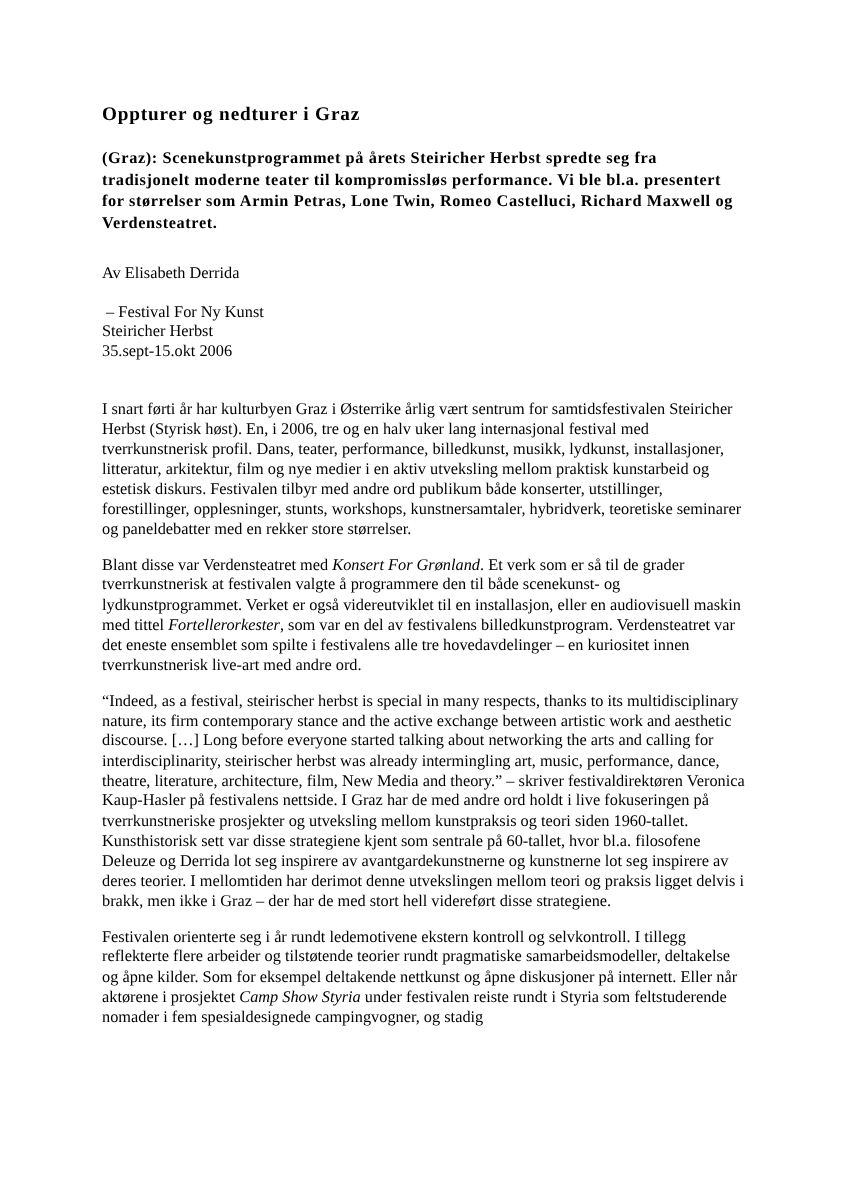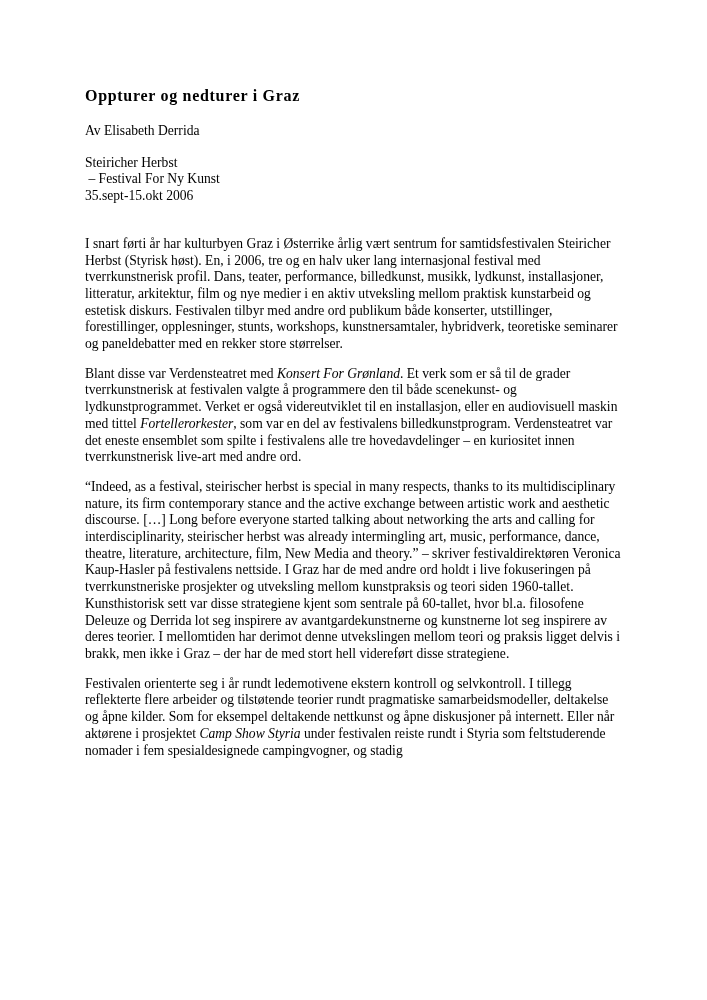--- a/index.html
+++ b/index.html
@@ -61,26 +61,27 @@
     margin: 0;
   }
 </style>
 </head>
 <body>
 
 <div class="page">
 
   <h1 class="doc-title">Oppturer og nedturer i Graz</h1>
 
+  <p class="lead">(Graz): Scenekunstprogrammet på årets Steiricher Herbst spredte seg fra tradisjonelt moderne teater til kompromissløs performance. Vi ble bl.a. presentert for størrelser som Armin Petras, Lone Twin, Romeo Castelluci, Richard Maxwell og Verdensteatret.</p>
 
   <p class="byline">Av Elisabeth Derrida</p>
 
   <div class="festival-info">
+    <div> – Festival For Ny Kunst</div>
     <div>Steiricher Herbst</div>
-    <div> – Festival For Ny Kunst</div>
     <div>35.sept-15.okt 2006</div>
   </div>
 
   <p class="body-para"><span>I snart førti år har kulturbyen Graz i Østerrike årlig vært sentrum for samtidsfestivalen Steiricher Herbst (Styrisk høst). En, i 2006, tre og en halv uker lang internasjonal festival med tverrkunstnerisk profil. Dans, teater, performance, billedkunst, musikk, lydkunst, installasjoner, litteratur, arkitektur, film og nye medier i en aktiv utveksling mellom praktisk kunstarbeid og estetisk diskurs. Festivalen tilbyr med andre ord publikum både konserter, utstillinger, forestillinger, opplesninger, stunts, workshops, kunstnersamtaler, hybridverk, teoretiske seminarer og paneldebatter med en rekker store størrelser.</span></p>
 
   <p class="body-para"><span>Blant disse var Verdensteatret med </span><i>Konsert For Grønland</i><span>. Et verk som er så til de grader tverrkunstnerisk at festivalen valgte å programmere den til både scenekunst- og lydkunstprogrammet. Verket er også videreutviklet til en installasjon, eller en audiovisuell maskin med tittel </span><i>Fortellerorkester</i><span>, som var en del av festivalens billedkunstprogram. Verdensteatret var det eneste ensemblet som spilte i festivalens alle tre hovedavdelinger – en kuriositet innen tverrkunstnerisk live-art med andre ord.</span></p>
 
 
   <p class="body-para"><span>“Indeed, as a festival, steirischer herbst is special in many respects, thanks to its multidisciplinary nature, its firm contemporary stance and the active exchange between artistic work and aesthetic discourse. […] Long before everyone started talking about networking the arts and calling for interdisciplinarity, steirischer herbst was already intermingling art, music, performance, dance, theatre, literature, architecture, film, New Media and theory.” – skriver festivaldirektøren Veronica Kaup-Hasler på festivalens nettside. I Graz har de med andre ord holdt i live fokuseringen på tverrkunstneriske prosjekter og utveksling mellom kunstpraksis og teori siden 1960-tallet. Kunsthistorisk sett var disse strategiene kjent som sentrale på 60-tallet, hvor bl.a. filosofene Deleuze og Derrida lot seg inspirere av avantgardekunstnerne og kunstnerne lot seg inspirere av deres teorier. I mellomtiden har derimot denne utvekslingen mellom teori og praksis ligget delvis i brakk, men ikke i Graz – der har de med stort hell videreført disse strategiene.</span></p>
 

